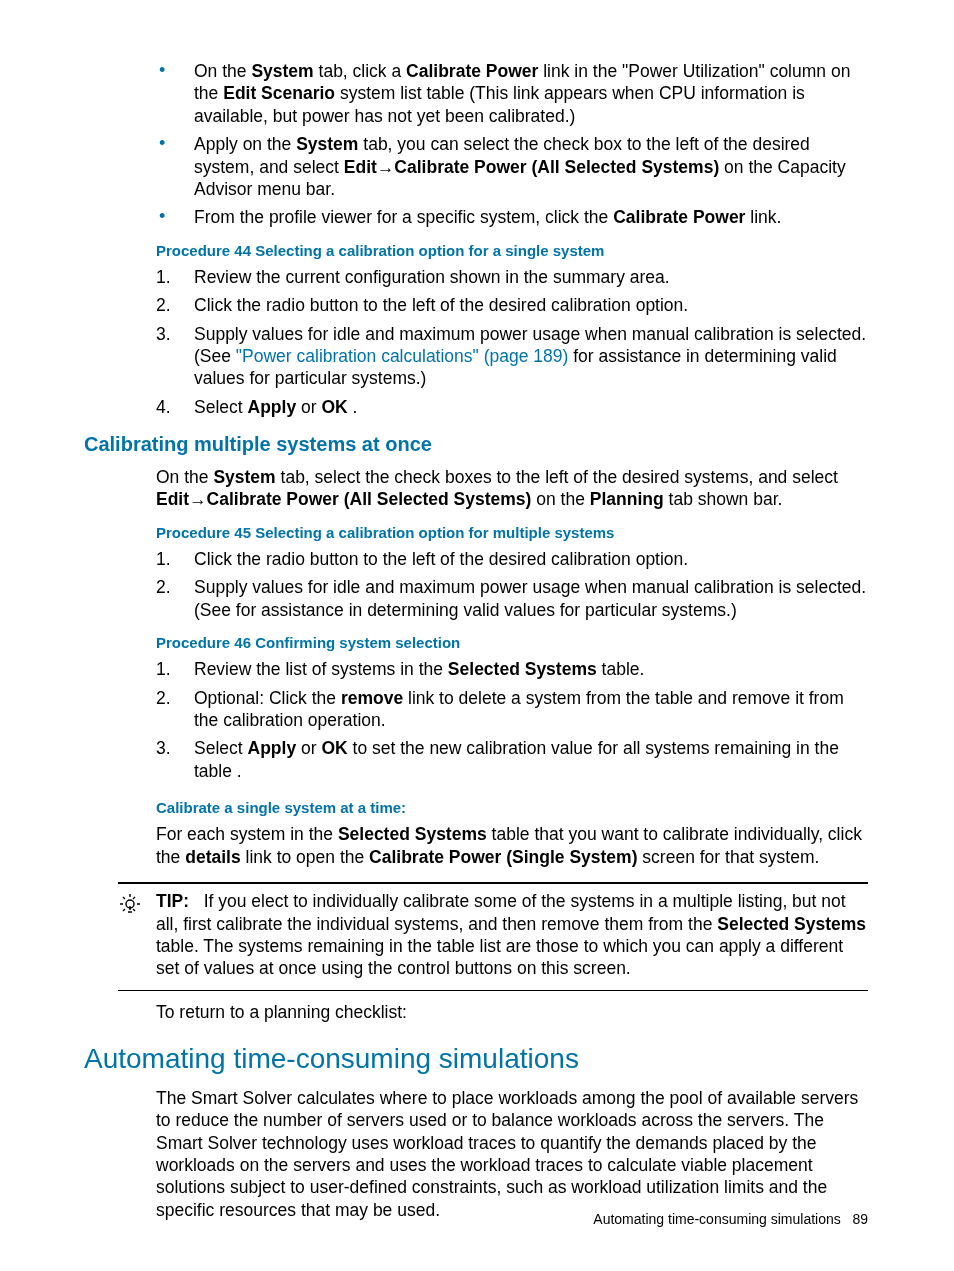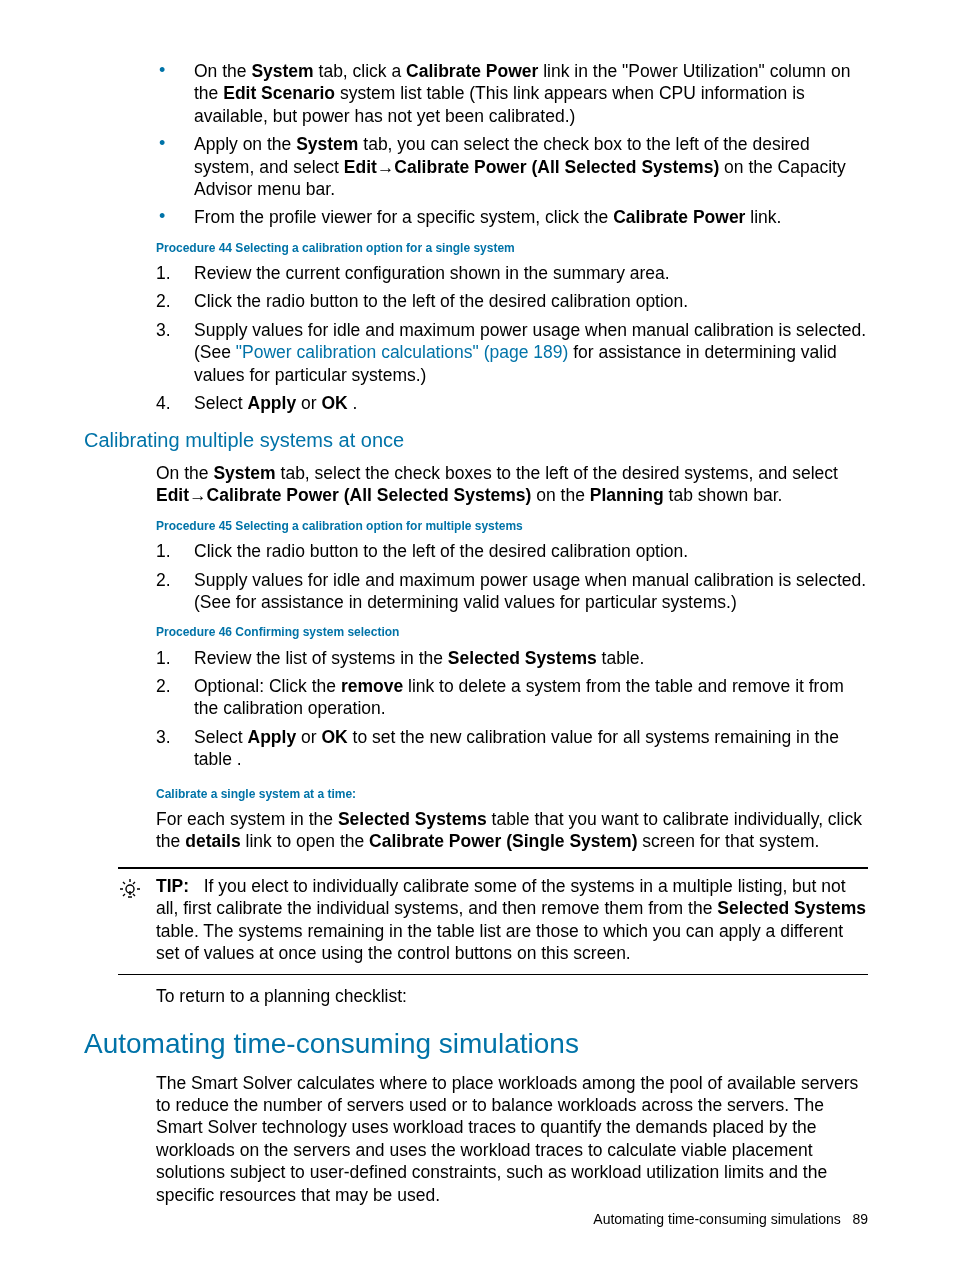--- a/index.html
+++ b/index.html
@@ -41,21 +41,21 @@
     left: 3px;
     top: 0;
     color: #0073a8;
     font-size: 18px;
     line-height: 1.2;
   }
   .proc-heading, .sub-heading-blue {
     color: #0073a8;
     font-weight: 700;
     margin: 12px 0 6px 0;
-    font-size: 12px;
+    font-size: 15px;
   }
   ol.steps {
     list-style: none;
     counter-reset: step;
     padding: 0;
     margin: 0 0 6px 0;
   }
   ol.steps > li {
     position: relative;
     padding-left: 38px;
@@ -66,21 +66,21 @@
     content: counter(step) ".";
     position: absolute;
     left: 0px;
     top: 0;
     width: 24px;
     text-align: left;
   }
   .h3 {
     color: #0073a8;
     font-size: 20px;
-    font-weight: 400;
+    font-weight: 700;
     margin: 14px 0 8px -72px;
   }
   .h2 {
     color: #0073a8;
     font-size: 28px;
     font-weight: 400;
     margin: 18px 0 10px -72px;
   }
   .link { color: #0073a8; }
   b { font-weight: 700; }

